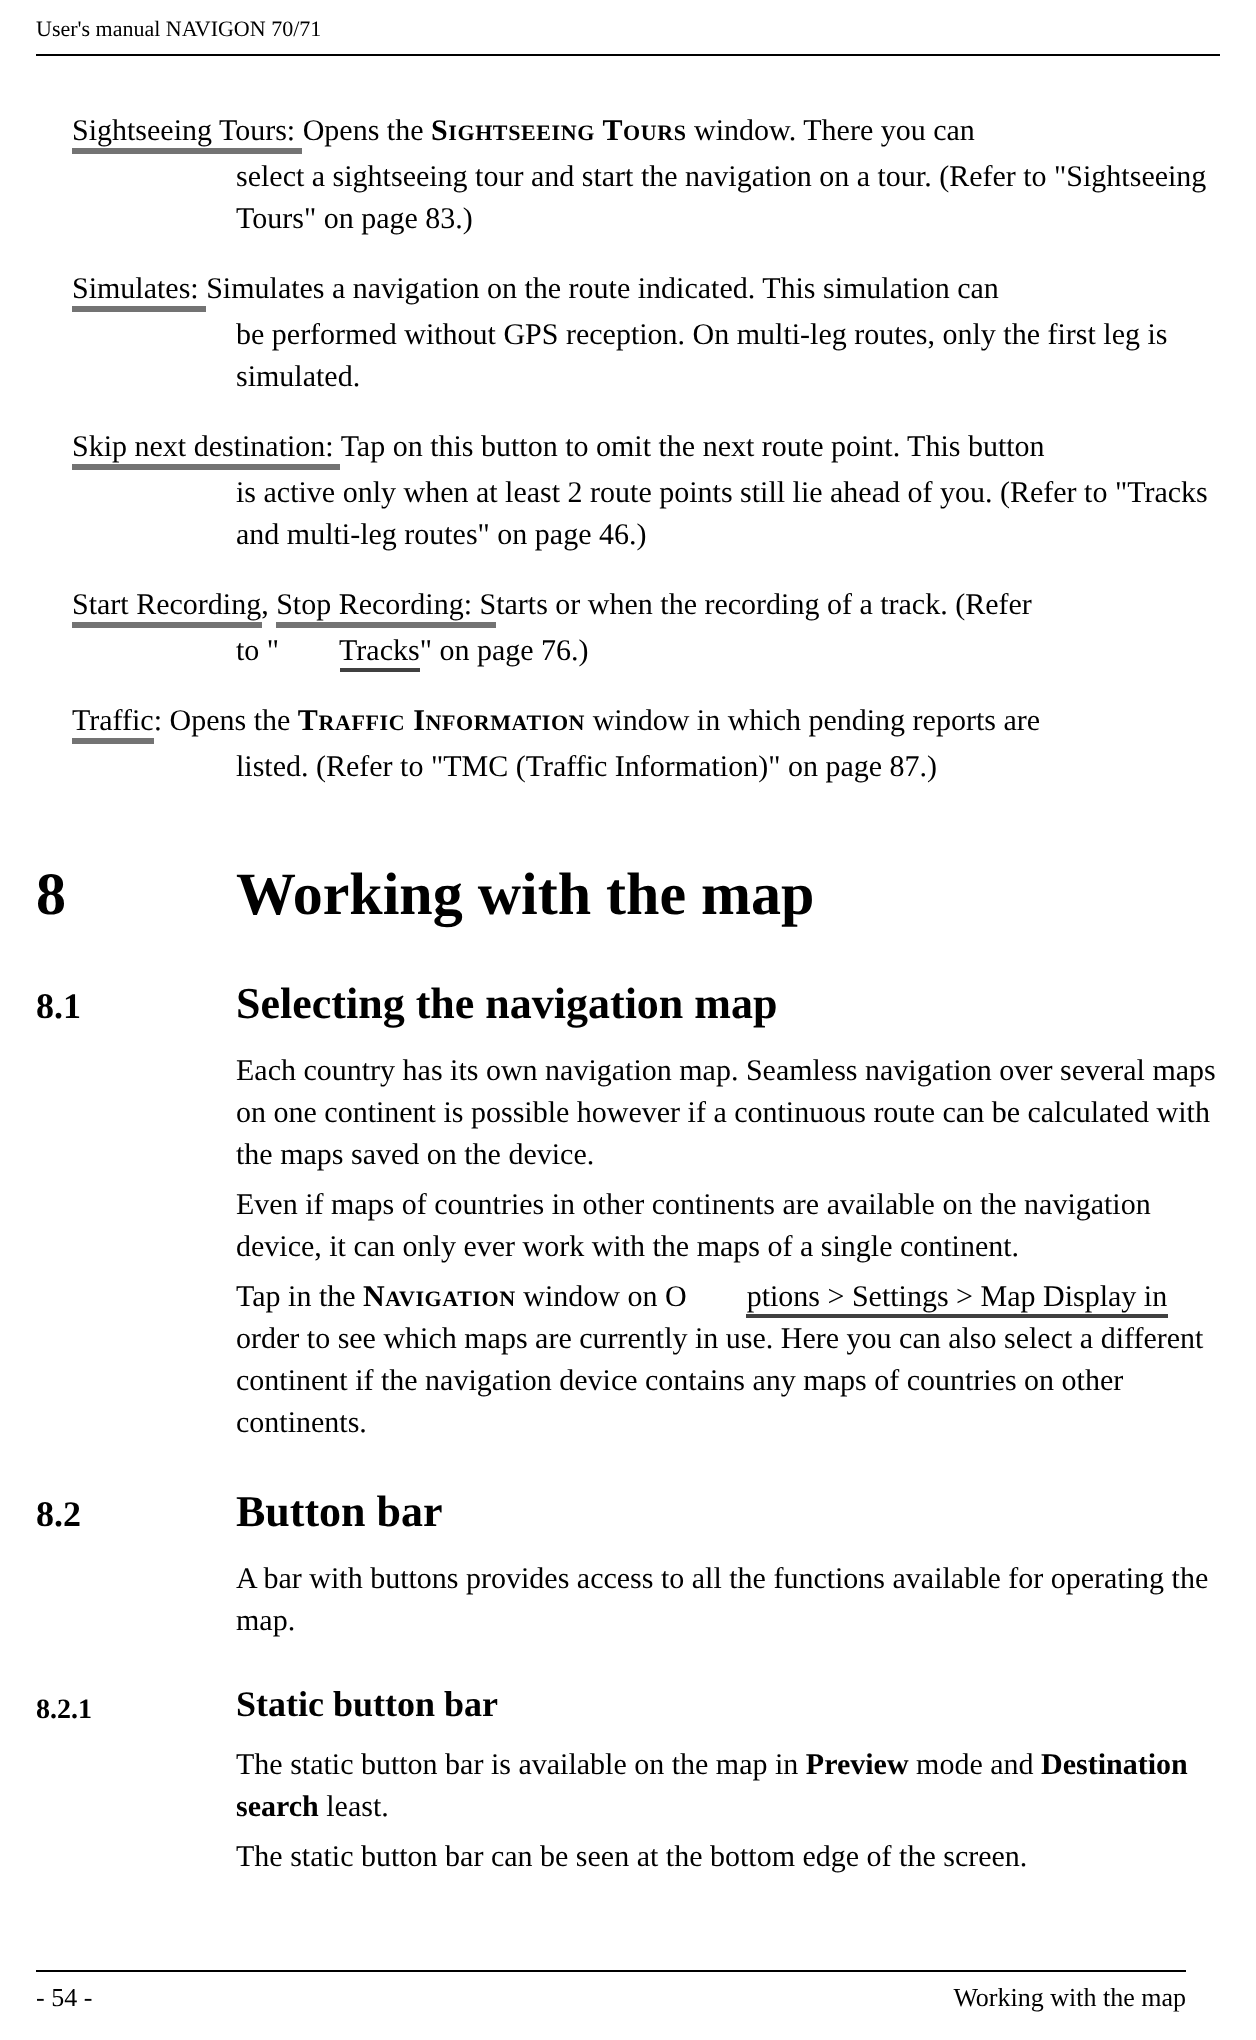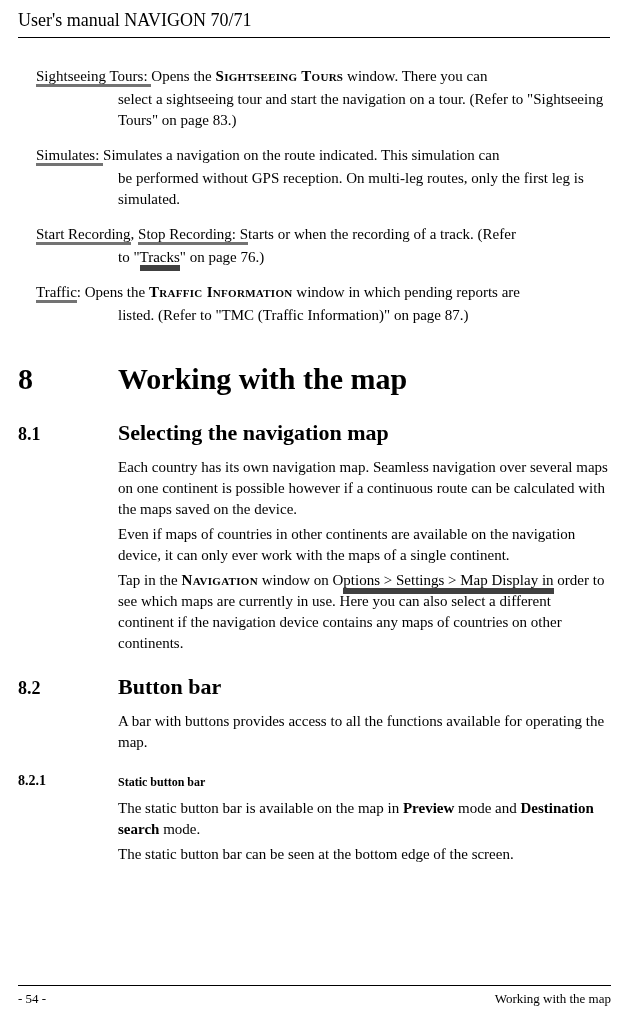--- a/index.html
+++ b/index.html
@@ -12,21 +12,21 @@
       font-size: 15px;
       line-height: 1.4;
       color: #000;
       background: #fff;
       width: 628px;
       height: 1020px;
       padding: 8px 18px 0 18px;
       position: relative;
     }
     .header {
-      font-size: 18px;
+      font-size: 11px;
       padding-bottom: 4px;
       border-bottom: 1px solid #000;
       margin-bottom: 28px;
     }
     .content {
       margin-left: 18px;
       margin-right: 6px;
     }
     .entry {
       margin-bottom: 14px;
@@ -81,38 +81,39 @@
       margin-top: 18px;
       margin-bottom: 8px;
     }
     .subsection-num {
       font-size: 14px;
       font-weight: bold;
       width: 100px;
       flex-shrink: 0;
     }
     .subsection-title {
-      font-size: 12px;
+      font-size: 18px;
       font-weight: bold;
     }
     .body-text {
       margin-left: 100px;
       margin-bottom: 4px;
     }
     .bold {
       font-weight: bold;
     }
     .underline {
-      border-bottom: 6px solid #404040;
+      border-bottom: 2px solid #404040;
+      margin-left: 30px;
     }
     .footer {
       position: absolute;
       bottom: 12px;
       left: 18px;
-      right: 17px;
+      right: 35px;
       border-top: 1px solid #000;
       padding-top: 4px;
       font-size: 13px;
       display: flex;
       justify-content: space-between;
     }
   </style>
 </head>
 <body>
 
@@ -123,20 +124,24 @@
   <div class="entry">
     <span class="entry-term">Sightseeing Tours: </span><span>Opens the </span><span class="smallcaps">Sightseeing Tours</span><span> window. There you can</span>
     <div class="entry-body">select a sightseeing tour and start the navigation on a tour. (Refer to "Sightseeing Tours" on page 83.)</div>
   </div>
 
   <div class="entry">
     <span class="entry-term">Simulates: </span><span>Simulates a navigation on the route indicated. This simulation can</span>
     <div class="entry-body">be performed without GPS reception. On multi-leg routes, only the first leg is simulated.</div>
   </div>
 
+  <div class="entry">
+    <span class="entry-term">Skip next destination: </span><span>Tap on this button to omit the next route point. This button</span>
+    <div class="entry-body">is active only when at least 2 route points still lie ahead of you. (Refer to "Tracks and multi-leg routes" on page 46.)</div>
+  </div>
 
   <div class="entry">
     <span class="entry-term">Start Recording</span><span>, </span><span class="entry-term">Stop Recording: S</span><span>tarts or when the recording of a track. (Refer</span>
     <div class="entry-body"><span>to "</span><span class="underline">Tracks</span><span>" on page 76.)</span></div>
   </div>
 
   <div class="entry">
     <span class="entry-term">Traffic</span><span>: Opens the </span><span class="smallcaps">Traffic Information</span><span> window in which pending reports are</span>
     <div class="entry-body">listed. (Refer to "TMC (Traffic Information)" on page 87.)</div>
   </div>
@@ -160,19 +165,19 @@
 <div class="section-row">
   <div class="section-num">8.2</div>
   <div class="section-title">Button bar</div>
 </div>
 <div class="body-text">A bar with buttons provides access to all the functions available for operating the map.</div>
 
 <div class="subsection-row">
   <div class="subsection-num">8.2.1</div>
   <div class="subsection-title">Static button bar</div>
 </div>
-<div class="body-text"><span>The static button bar is available on the map in </span><span class="bold">Preview</span><span> mode and </span><span class="bold">Destination search</span><span> mode.</span></div>
+<div class="body-text"><span>The static button bar is available on the map in </span><span class="bold">Preview</span><span> mode and </span><span class="bold">Destination search</span><span> least.</span></div>
 <div class="body-text">The static button bar can be seen at the bottom edge of the screen.</div>
 
 <div class="footer">
   <span>- 54 -</span>
   <span>Working with the map</span>
 </div>
 
 </body></html>

